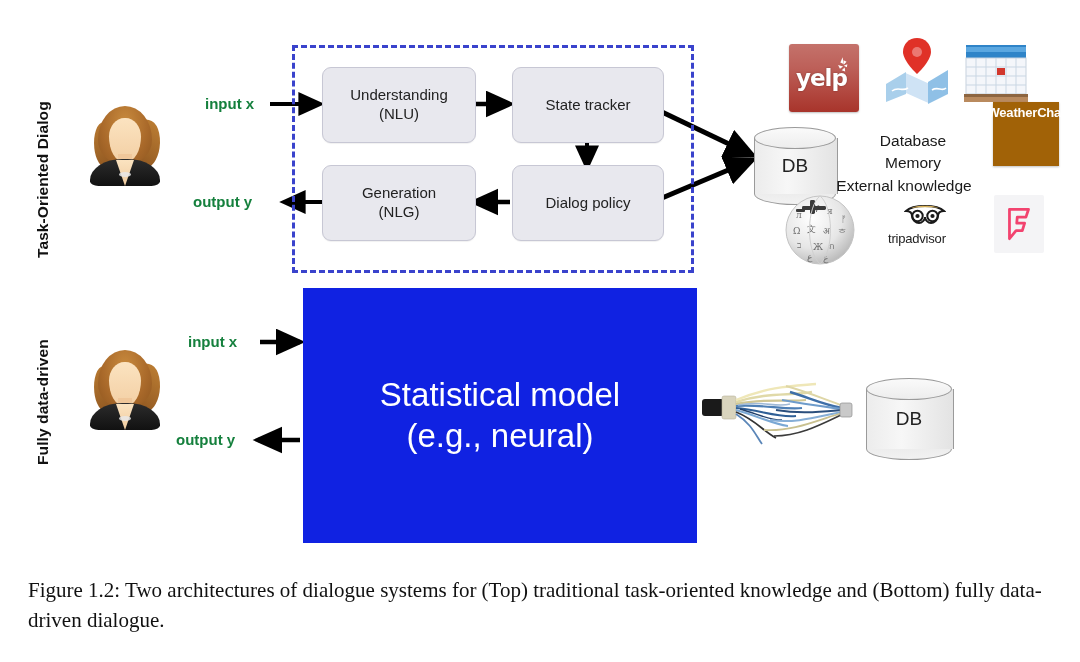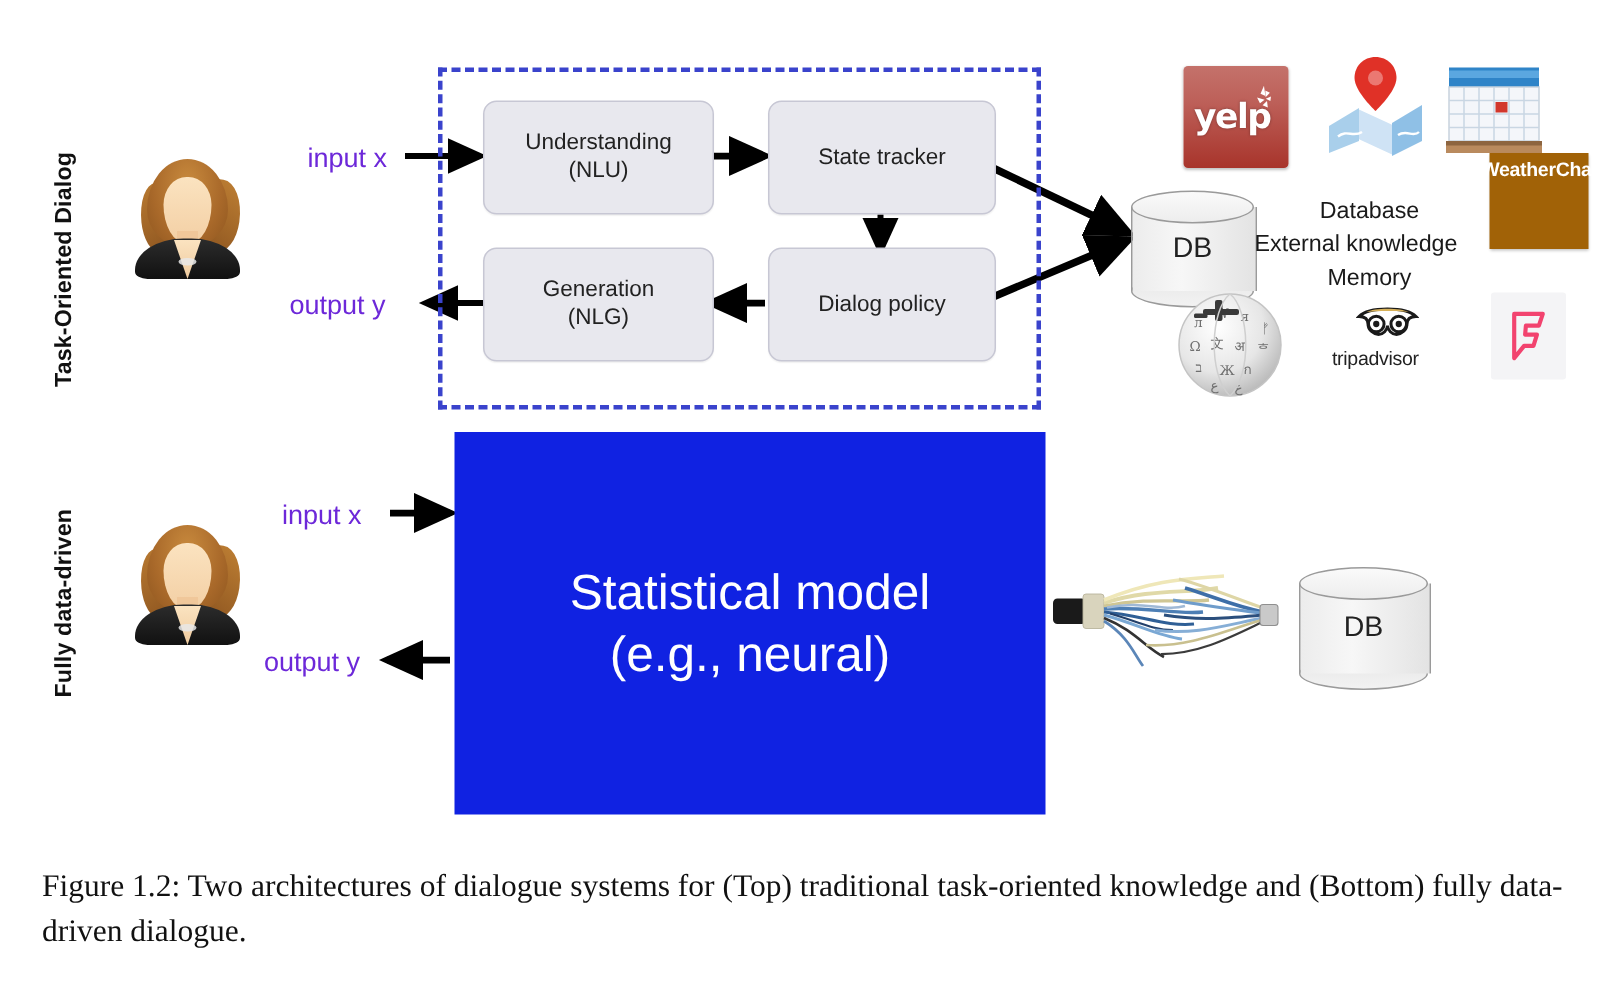--- a/index.html
+++ b/index.html
@@ -31,21 +31,21 @@
   .av-body{position:absolute;left:4px;top:55px;width:70px;height:27px;
      background:linear-gradient(180deg,#2c2c2c,#111);
      border-radius:46% 46% 12% 12%/78% 78% 18% 18%;}
   .av-shirt{position:absolute;left:30px;top:56px;width:18px;height:26px;
      background:linear-gradient(180deg,#fbe3c0,#efcb9f);
      clip-path:polygon(50% 100%,0 0,100% 0);}
   .av-collar{position:absolute;left:33px;top:68px;width:12px;height:5px;
      background:#e8e8e8;border-radius:50%;opacity:.85;}
 
   
-  .io{position:absolute;font-size:18px;font-weight:400;color:#6d28d9;white-space:nowrap;}
+  .io{position:absolute;font-size:15px;font-weight:700;color:#15803d;white-space:nowrap;}
 
   
   .dashbox{position:absolute;border:3px dashed #3a43cc;background:transparent;}
 
   
   .modbox{position:absolute;background:#e8e8ee;border:1px solid #c7c7d4;
     border-radius:9px;display:flex;align-items:center;justify-content:center;
     text-align:center;font-size:15px;line-height:1.25;color:#222;
     box-shadow:0 1px 1px rgba(0,0,0,.06);}
 
@@ -257,22 +257,22 @@
   </svg>
 
   <div class="logo twc" style="left:993px;top:102px;width:66px;height:64px;">
     <span>The</span>
     <span>Weather</span>
     <span>Channel</span>
   </div>
 
   <div class="srctext" style="left:842px;top:130px;width:142px;">
     <div>Database</div>
+    <div>Memory</div>
     <div style="white-space:nowrap;margin-left:-18px;">External knowledge</div>
-    <div>Memory</div>
   </div>
 
   <svg class="logo" style="left:783px;top:192px;width:74px;height:74px;" viewBox="0 0 74 74">
     <defs>
       <radialGradient id="gl" cx="38%" cy="32%" r="72%">
         <stop offset="0%" stop-color="#ffffff"></stop>
           <stop offset="62%" stop-color="#e6e6e6"></stop>
         <stop offset="100%" stop-color="#b9b9b9"></stop>
       </radialGradient>
     </defs>

